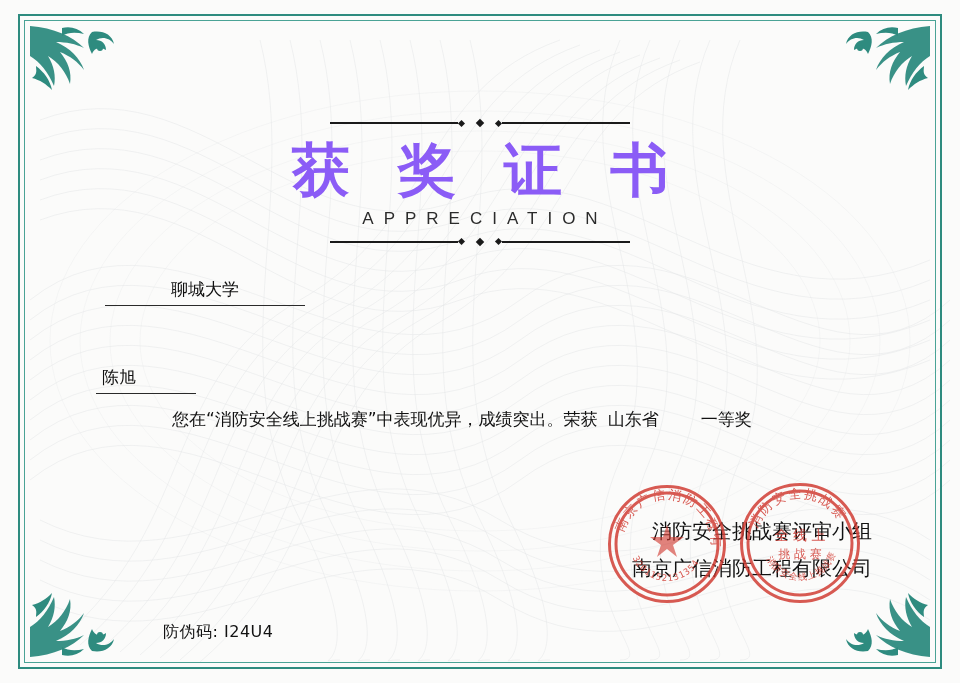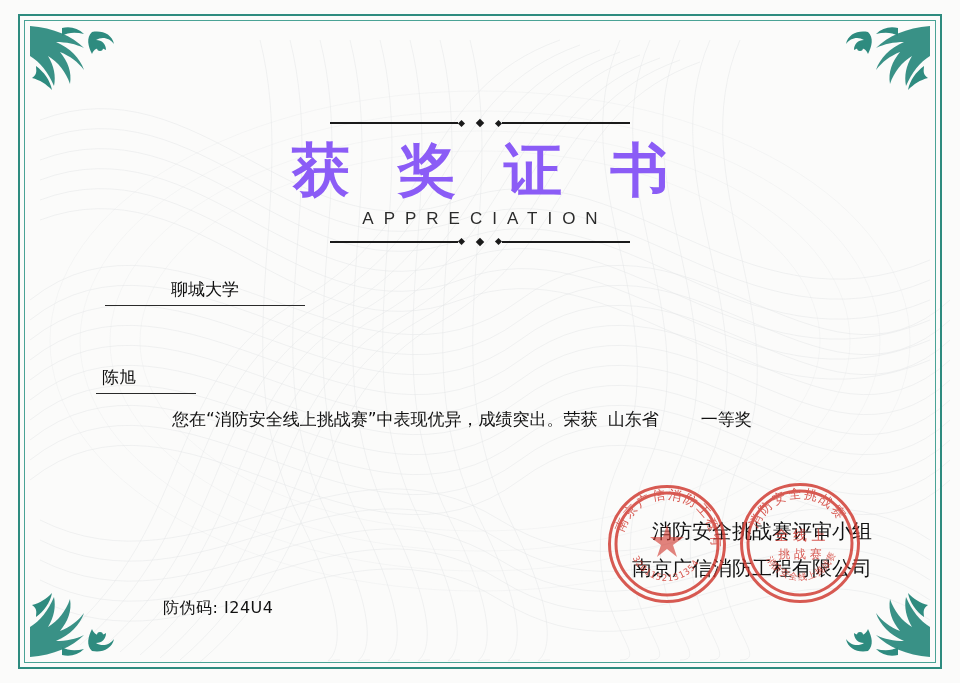--- a/index.html
+++ b/index.html
@@ -181,21 +181,21 @@
     top: 483px;
     width: 114px;
     height: 114px;
   }
   .stamp svg { position: absolute; left: -3px; top: -3px; }
 
   
   .code {
     position: absolute;
     left: 163px;
-    bottom: 64px;
+    bottom: 40px;
     font-family: "DejaVu Sans", "Liberation Sans", sans-serif;
     font-size: 16px;
     color: #111;
     letter-spacing: 0.5px;
   }
 </style>
 </head>
 <body>
 
 <div class="certificate">

